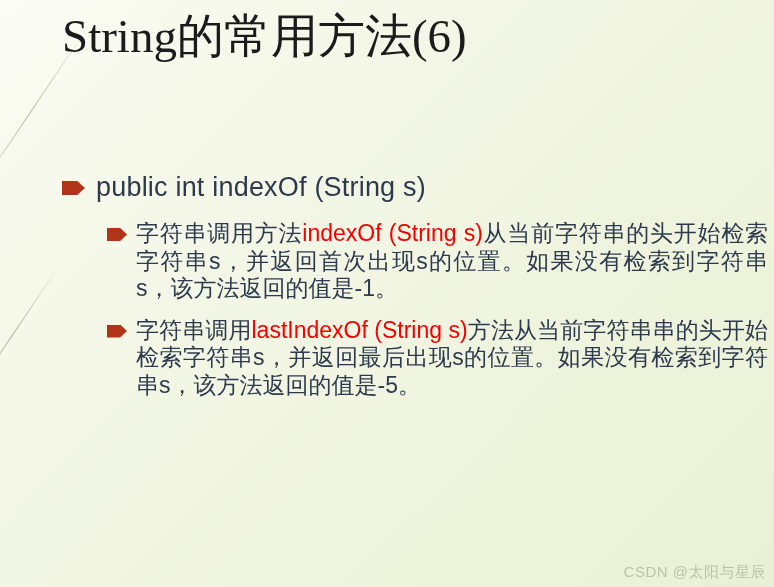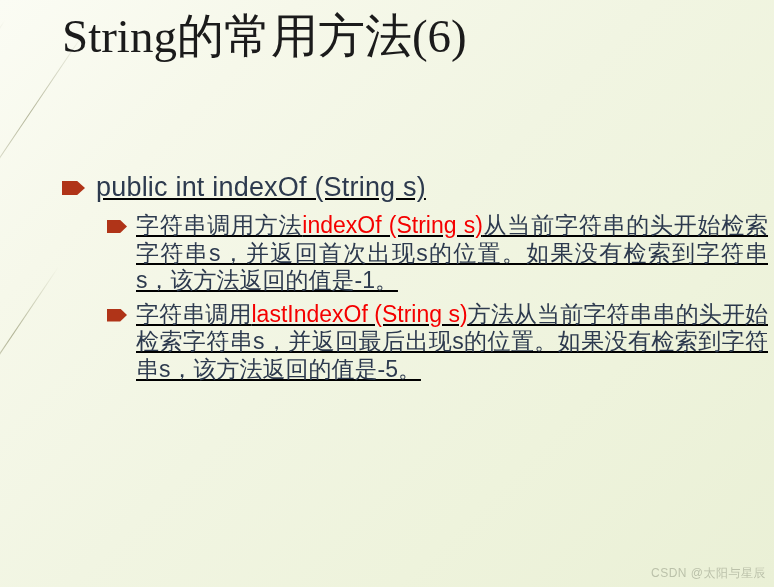--- a/index.html
+++ b/index.html
@@ -68,41 +68,40 @@
     letter-spacing: 0px;
     white-space: nowrap;
   }
 
   
   .body-area {
     position: absolute;
     left: 0;
     top: 170px;
     width: 774px;
-    text-decoration: underline;
   }
 
   .lvl1 {
     position: relative;
     padding-left: 96px;
     min-height: 36px;
   }
   .lvl1 .txt {
     font-size: 27px;
     line-height: 34px;
     color: #2d3a4e;
     letter-spacing: .2px;
     white-space: nowrap;
   }
 
   .lvl2 {
     position: relative;
     padding-left: 136px;
     padding-right: 6px;
-    margin-top: 6px;
+    margin-top: 14px;
   }
   .lvl2 .txt {
     font-size: 23px;
     line-height: 27.5px;
     color: #2d3a4e;
     letter-spacing: 0px;
     text-align: justify;
     text-justify: inter-character;
   }
 
@@ -129,21 +128,21 @@
 
   .code {
     color: #f50000;
   }
 
   
   .watermark {
     position: absolute;
     right: 8px;
     bottom: 5px;
-    font-size: 12px;
+    font-size: 15px;
     color: #b9bfa8;
     letter-spacing: .5px;
     white-space: nowrap;
     opacity: .95;
   }
 </style>
 </head>
 <body>
 
 <div id="slide">

